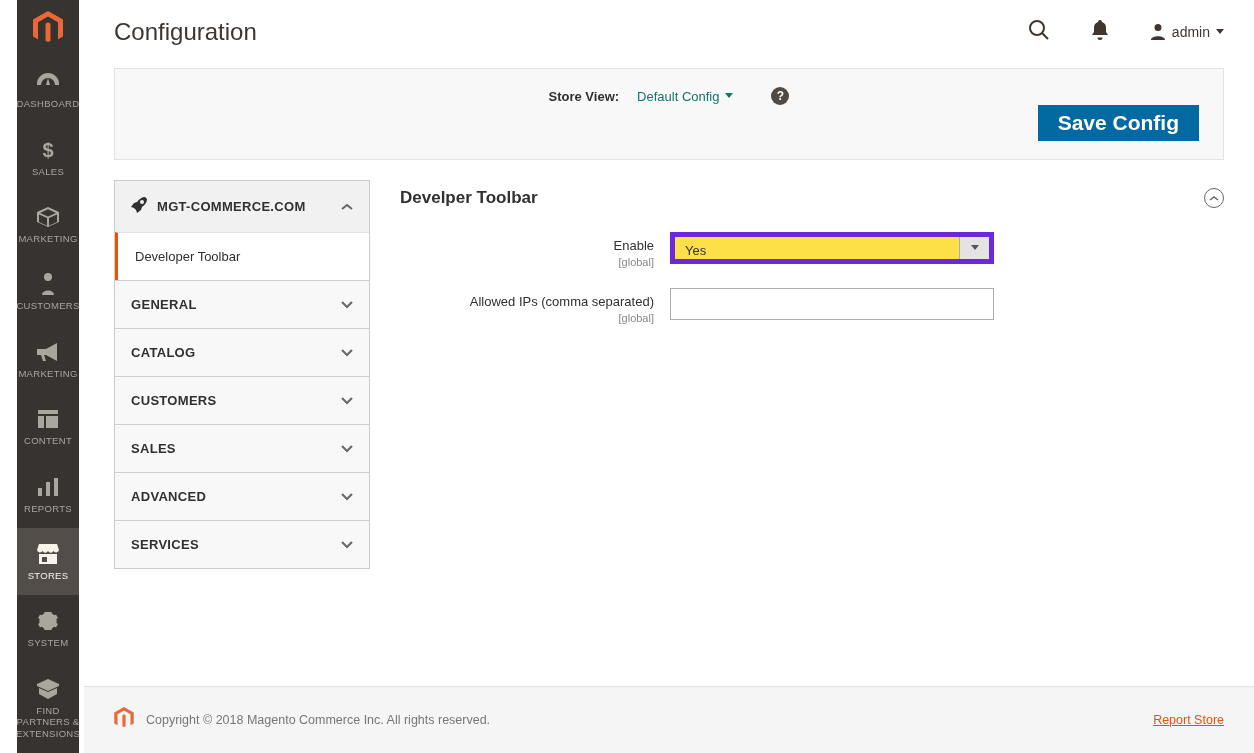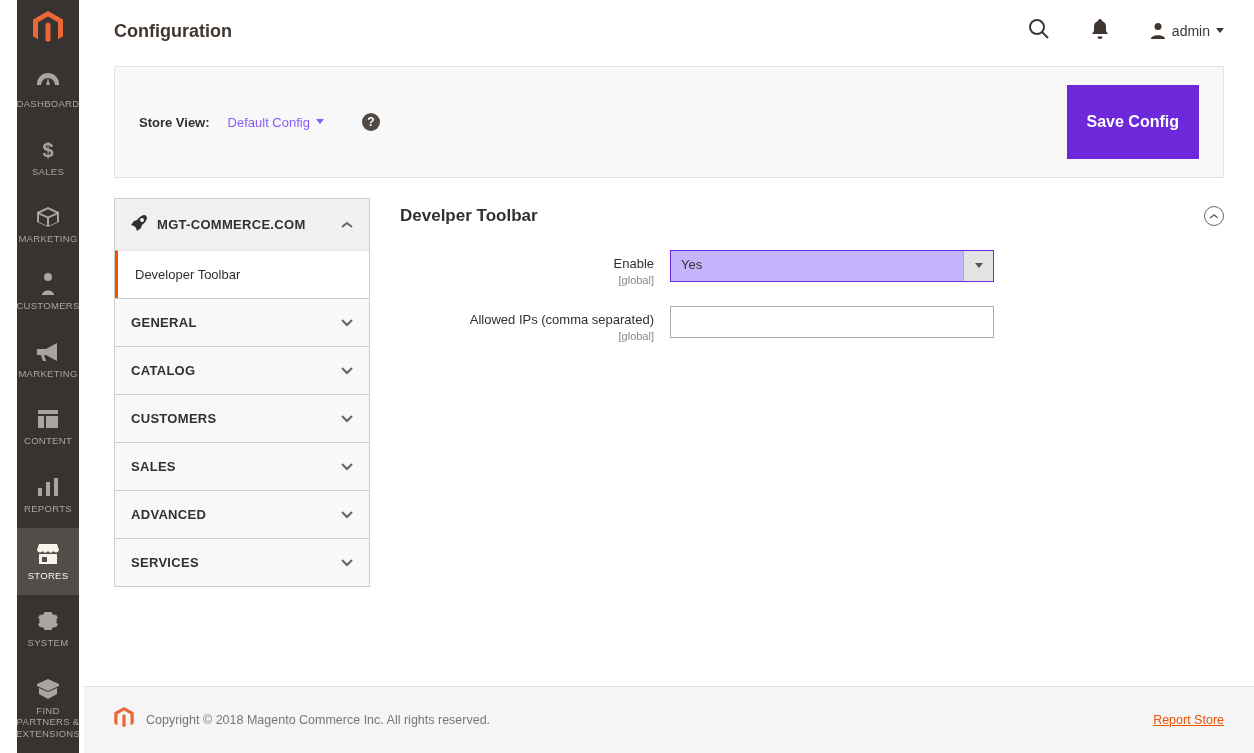--- a/index.html
+++ b/index.html
@@ -9,32 +9,32 @@
 .sidebar { position: fixed; left: 17px; top: 0; width: 62px; height: 100%; background: #373330; display: flex; flex-direction: column; z-index: 10; }
 .sidebar-logo { height: 72px; display: flex; align-items: center; justify-content: center; }
 .sidebar-item { display: flex; flex-direction: column; align-items: center; justify-content: center; padding: 14px 4px; color: #aaa69e; cursor: pointer; text-align: center; }
 .sidebar-item.active { background: #524d49; color: #f7f3eb; }
 .sidebar-item .icon { height: 24px; display: flex; align-items: center; justify-content: center; margin-bottom: 4px; }
 .sidebar-item .label { font-size: 9.5px; letter-spacing: 0.3px; line-height: 1.2; }
 
 
 .main { margin-left: 84px; min-height: 100vh; display: flex; flex-direction: column; }
 .header-row { display: flex; align-items: center; padding: 18px 30px 12px; }
-.page-title { font-size: 18px; font-weight: 700; color: #41362f; flex: 1; }
+.page-title { font-size: 24px; font-weight: 400; color: #41362f; flex: 1; }
 .header-actions { display: flex; align-items: center; gap: 41px; }
 .header-icon { cursor: pointer; color: #41362f; }
 .admin-menu { display: flex; align-items: center; gap: 6px; cursor: pointer; color: #41362f; font-size: 14px; }
 
 
-.toolbar { background: #f8f8f8; border: 1px solid #e3e3e3; margin: 10px 30px; padding: 18px 24px; display: flex; align-items: center; }
+.toolbar { background: #f8f8f8; border: 1px solid #e3e3e3; margin: 10px 30px; padding: 18px 24px; display: flex; align-items: center; flex-direction: column; }
 .toolbar-left { display: flex; align-items: center; gap: 18px; }
 .storeview-label { font-weight: 600; font-size: 13px; color: #303030; }
-.storeview-select { font-size: 13px; color: #8b5cf6; display: flex; align-items: center; gap: 6px; cursor: pointer; justify-content: flex-end; }
+.storeview-select { font-size: 13px; color: #0f766e; display: flex; align-items: center; gap: 6px; cursor: pointer; justify-content: flex-end; }
 .help-icon { width: 18px; height: 18px; border-radius: 50%; background: #514943; color: #fff; display: flex; align-items: center; justify-content: center; font-size: 12px; font-weight: 700; margin-left: 20px; cursor: pointer; }
-.save-btn { margin-left: auto; background: #6d28d9; color: #fff; border: none; padding: 28px 20px; font-size: 16px; font-weight: 600; cursor: pointer; }
+.save-btn { margin-left: auto; background: #0369a1; color: #fff; border: none; padding: 6px 20px; font-size: 21px; font-weight: 600; cursor: pointer; }
 
 
 .content-row { display: flex; padding: 10px 30px 30px; gap: 30px; flex: 1; }
 .config-nav { width: 256px; }
 .config-group { border: 1px solid #ccc; border-bottom: none; background: #f8f8f8; }
 .config-group:last-of-type { border-bottom: 1px solid #ccc; }
 .config-group-header { padding: 16px 16px; display: flex; align-items: center; justify-content: space-between; cursor: pointer; font-size: 13px; font-weight: 700; letter-spacing: 0.3px; color: #303030; }
 .config-group-header .rocket { margin-right: 10px; }
 .config-group.brand .config-group-header { background: #f1f1f1; }
 .config-sublist { background: #fff; }
@@ -44,21 +44,21 @@
 
 .settings-panel { flex: 1; }
 .panel-header { display: flex; align-items: center; justify-content: space-between; padding: 8px 0 24px; }
 .panel-title { font-size: 17px; font-weight: 600; color: #303030; }
 .collapse-circle { width: 20px; height: 20px; border: 1px solid #666; border-radius: 50%; display: flex; align-items: center; justify-content: center; cursor: pointer; }
 .form-row { display: flex; align-items: flex-start; margin-bottom: 20px; }
 .form-label-wrap { width: 270px; text-align: right; padding-right: 16px; padding-top: 4px; }
 .form-label { font-size: 13px; color: #303030; }
 .form-scope { font-size: 11px; color: #888; display: block; margin-top: 2px; }
 .form-control { flex: 0 0 324px; }
-.select-box { display: flex; border: 1px solid #6d28d9; height: 32px; background: #c4b5fd; }
+.select-box { display: flex; border: 5px solid #6d28d9; height: 32px; background: #fde047; }
 .select-value { flex: 1; padding: 6px 10px; font-size: 13px; }
 .select-arrow { width: 30px; background: #e3e3e3; border-left: 1px solid #adadad; display: flex; align-items: center; justify-content: center; }
 .text-input { width: 100%; height: 32px; border: 1px solid #adadad; padding: 6px 10px; font-size: 13px; }
 
 
 .footer { background: #f5f5f5; border-top: 1px solid #e3e3e3; padding: 20px 30px; display: flex; align-items: center; gap: 12px; }
 .footer-text { font-size: 12.5px; color: #777; }
 .footer-link { margin-left: auto; font-size: 12.5px; color: #eb5202; text-decoration: underline; cursor: pointer; }
 </style>
 </head>

